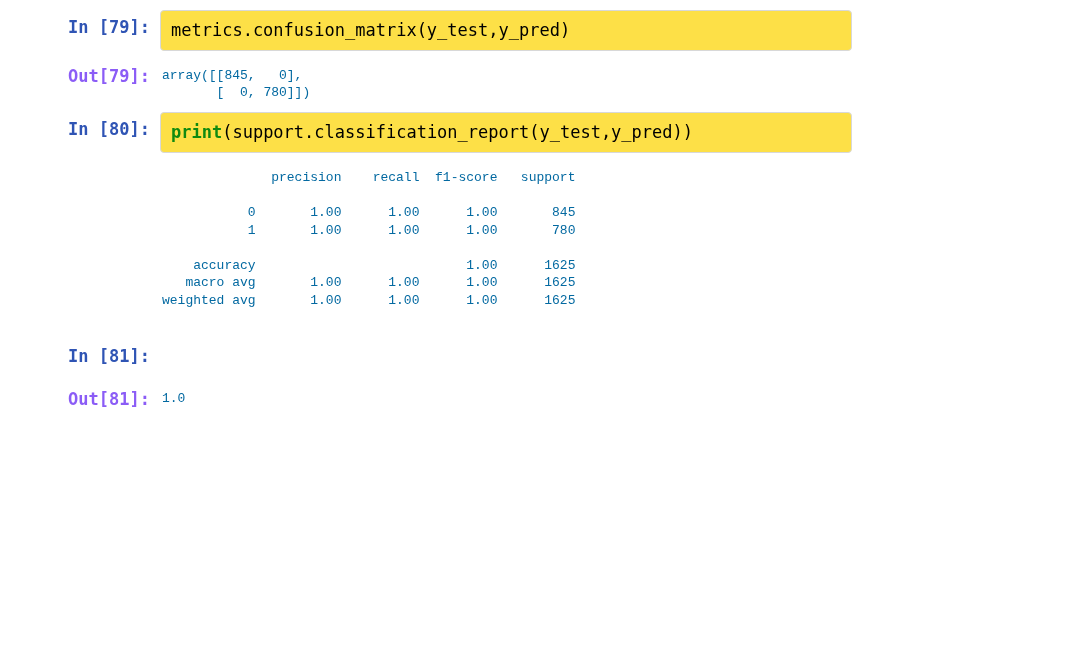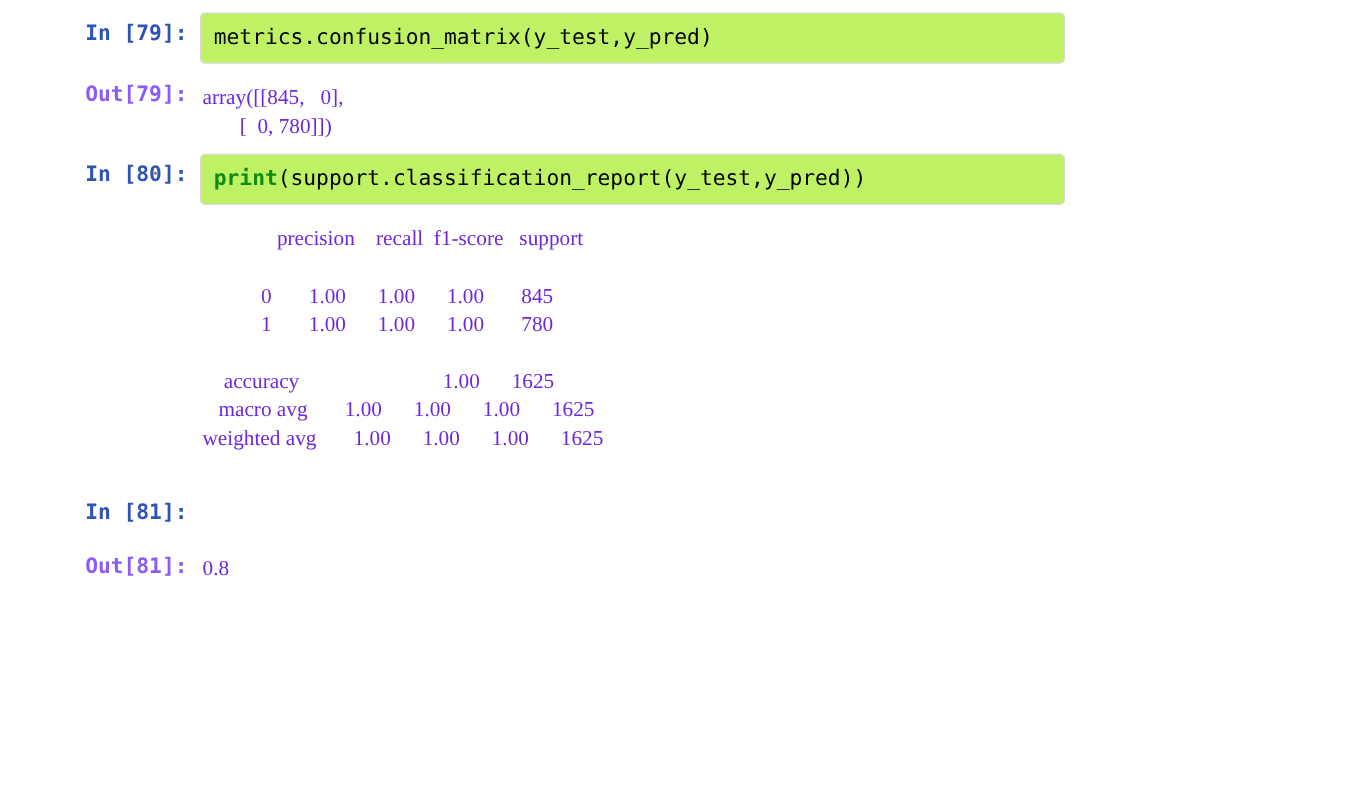--- a/index.html
+++ b/index.html
@@ -31,37 +31,37 @@
     user-select:none;
   }
   .prompt-in  { color:#2f54b4; font-weight:600; }
   .prompt-out { color:#8b5cf6; font-weight:600; }
   .content-col{
     flex:1 1 auto;
     min-width:0;
     padding-right:8px;
   }
   .code-input{
-    background:#bef264;
+    background:#fde047;
     border:1px solid #d8d8d8;
     border-radius:4px;
     padding:8px 10px;
     font-family:Menlo,Consolas,"DejaVu Sans Mono",monospace;
     font-size:17px;
     line-height:1.35;
     white-space:pre;
     overflow:auto;
   }
   .plain-output{
     padding:8px 2px 2px 2px;
-    font-family:Liberation Serif, serif;
-    font-size:17px;
+    font-family:Liberation Mono, monospace;
+    font-size:13px;
     line-height:1.35;
     white-space:pre;
-    color:#6d28d9;
+    color:#0369a1;
   }
   .tok-kw   { color:#108a10; font-weight:600; }   
   .md-heading{
     font-family:-apple-system,BlinkMacSystemFont,"Segoe UI",Helvetica,Arial,sans-serif;
     font-size:24px;
     font-weight:700;
     padding:38px 0 14px 0;
     color:#000;
   }
 </style>
@@ -111,17 +111,17 @@
     <div class="prompt-col"></div>
   </div>
 
   <div class="cell">
     <div class="prompt-col prompt-in">In [81]:</div>
   </div>
 
   <div class="cell">
     <div class="prompt-col prompt-out">Out[81]:</div>
     <div class="content-col">
-      <div class="plain-output">0.8</div>
+      <div class="plain-output">1.0</div>
     </div>
   </div>
 
 </div>
 
 </body></html>

